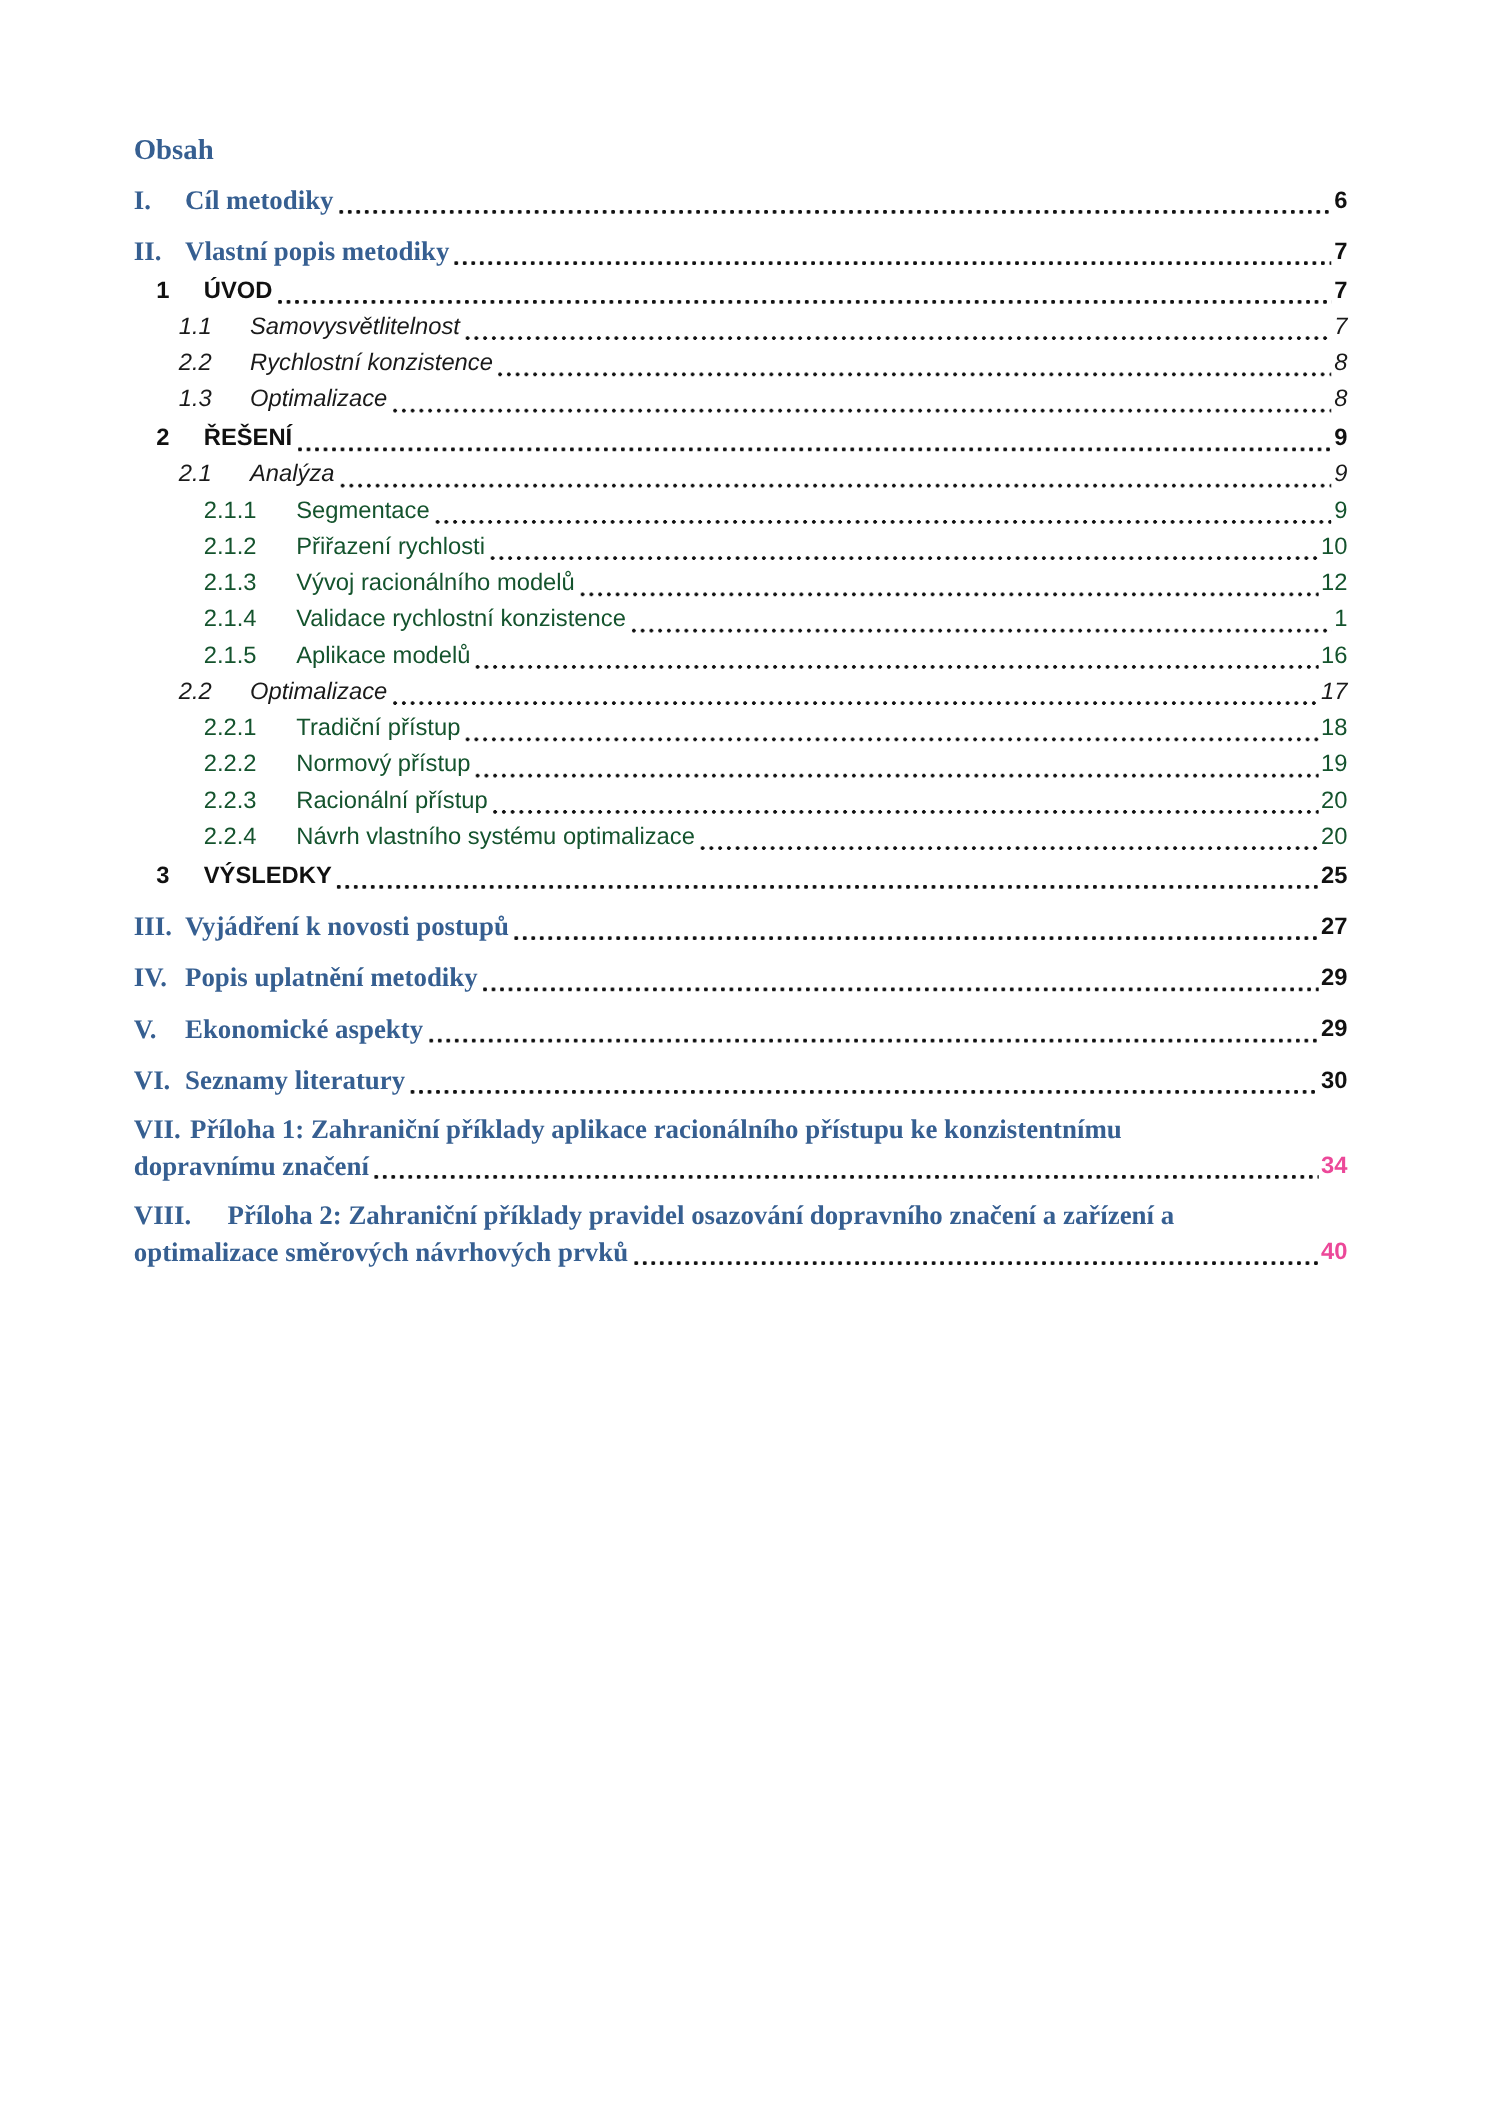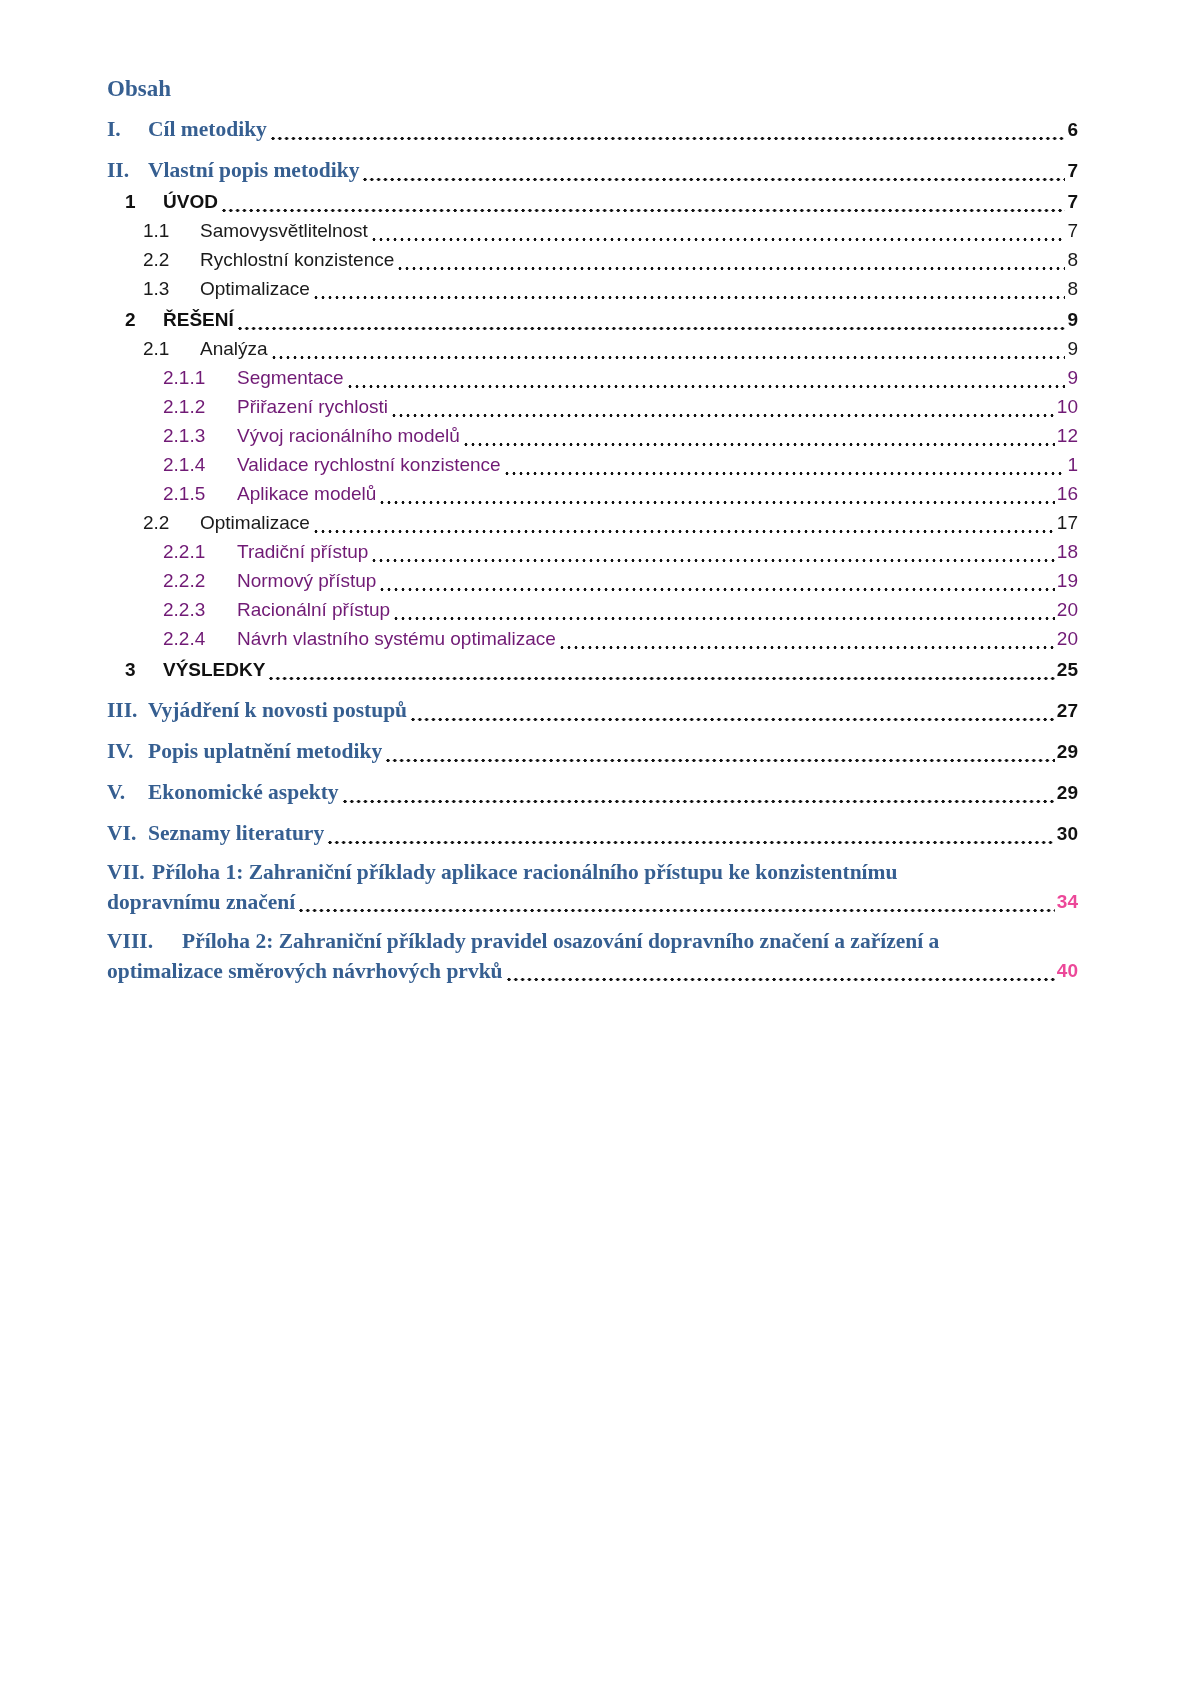--- a/index.html
+++ b/index.html
@@ -2,21 +2,21 @@
 <html><head>
 <meta charset="utf-8">
 <style>
   html, body { margin: 0; padding: 0; background: #ffffff; }
   .page {
     position: relative;
     width: 1190px;
     height: 1600px;
     background: #ffffff;
     box-sizing: border-box;
-    padding: 75px 112px 0 107px;
+    padding: 106px 112px 0 107px;
     font-family: "Liberation Sans", sans-serif;
     color: #1a1a1a;
     overflow: hidden;
   }
   .doc-title {
     font-family: "Liberation Serif", serif;
     font-weight: bold;
     font-size: 23px;
     line-height: 28px;
     color: #365f91;
@@ -73,30 +73,31 @@
     margin-top: 2px;
   }
   .lvl-h1 .num { width: 38px; }
   .lvl-h1 .leader {
     background-image: radial-gradient(circle at 3px 4.5px, #111 1.5px, rgba(0,0,0,0) 1.75px);
     background-size: 6.8px 9px;
   }
 
   
   .lvl-h2 {
+    font-style: italic;
     font-size: 19px;
     color: #1a1a1a;
     padding-left: 36px;
   }
   .lvl-h2 .num { width: 57px; }
 
   
   .lvl-h3 {
     font-size: 19px;
-    color: #701a75;
+    color: #14532d;
     padding-left: 56px;
   }
   .lvl-h3 .num { width: 74px; }
 
   
   .toc-wrap {
     font-family: "Liberation Serif", serif;
     font-weight: bold;
     font-size: 21.5px;
     color: #365f91;

